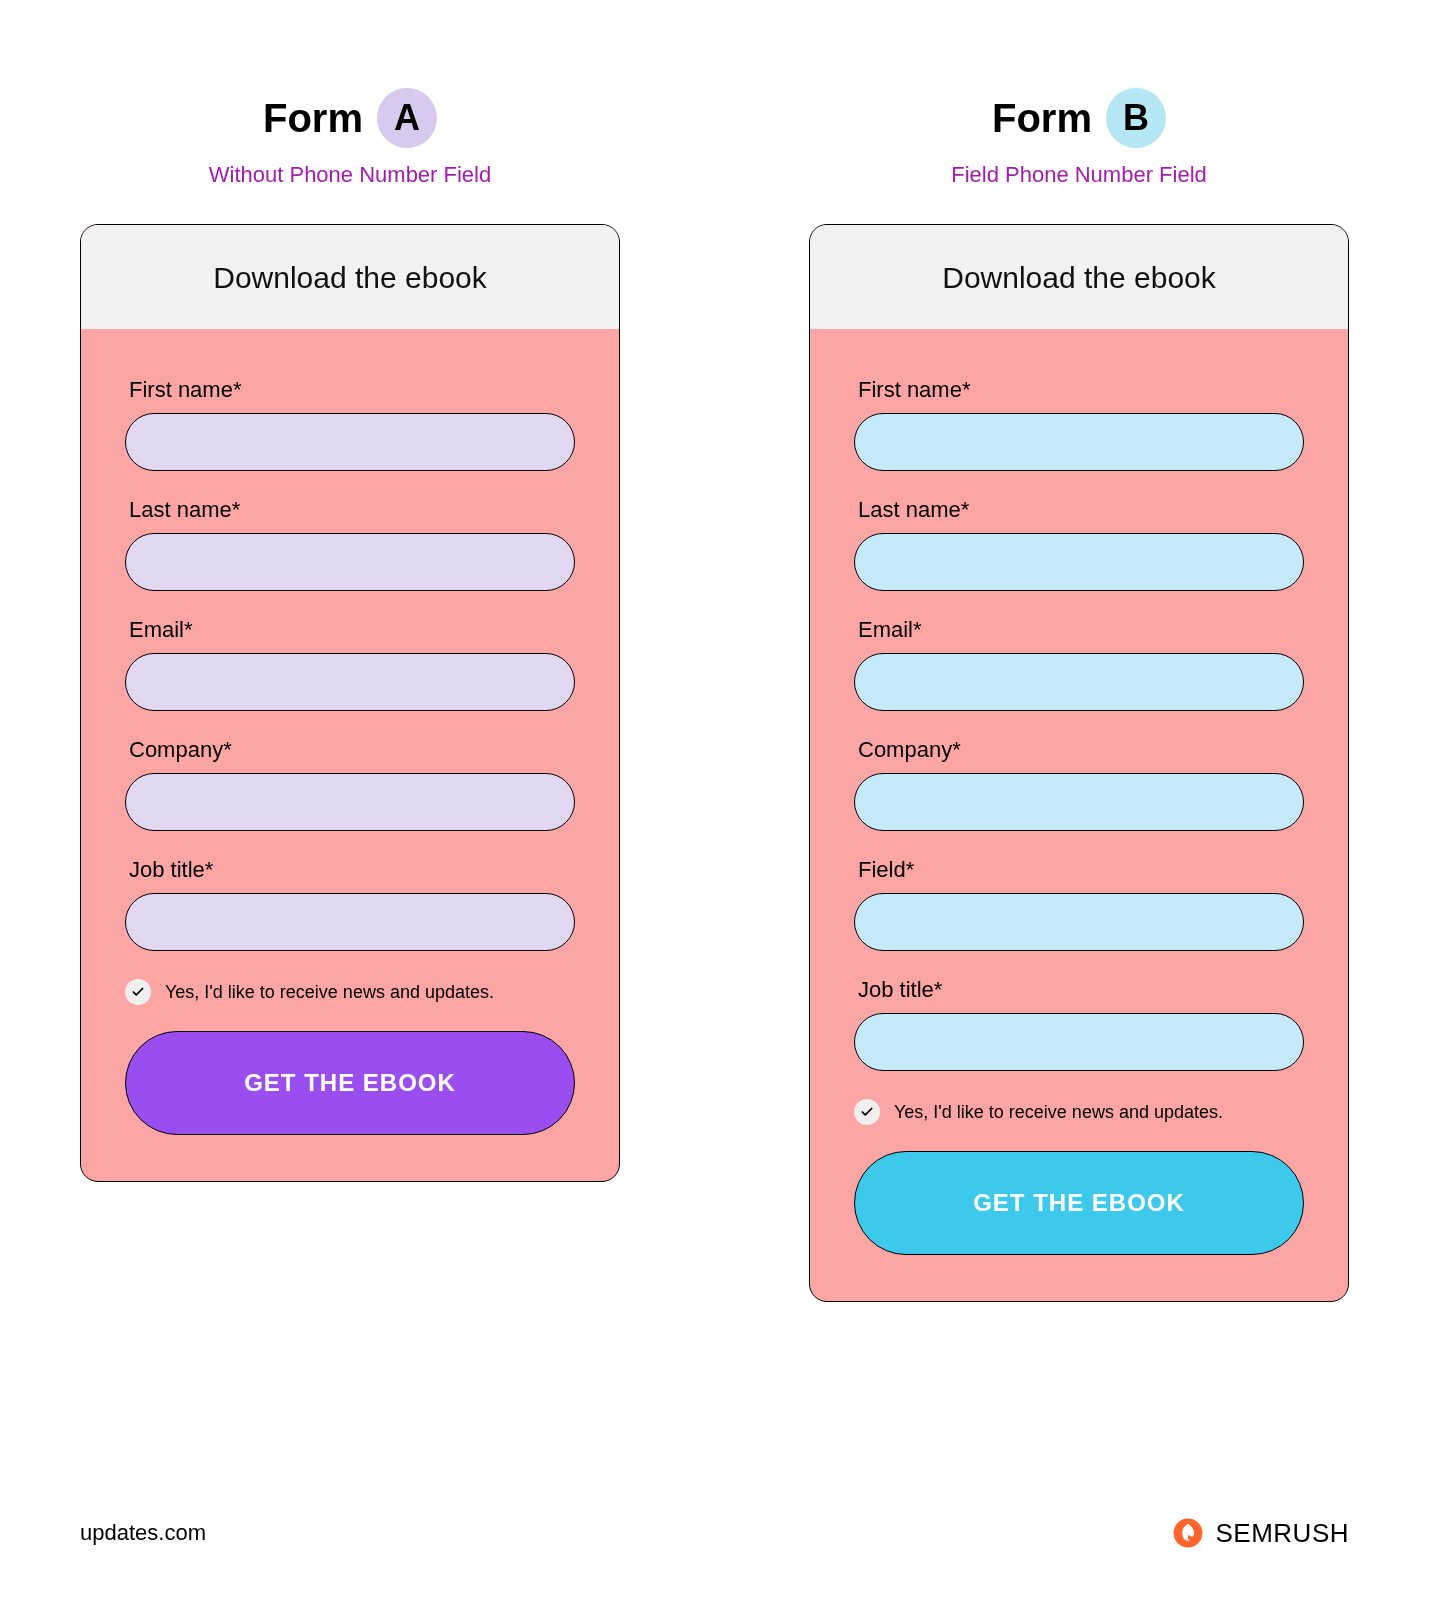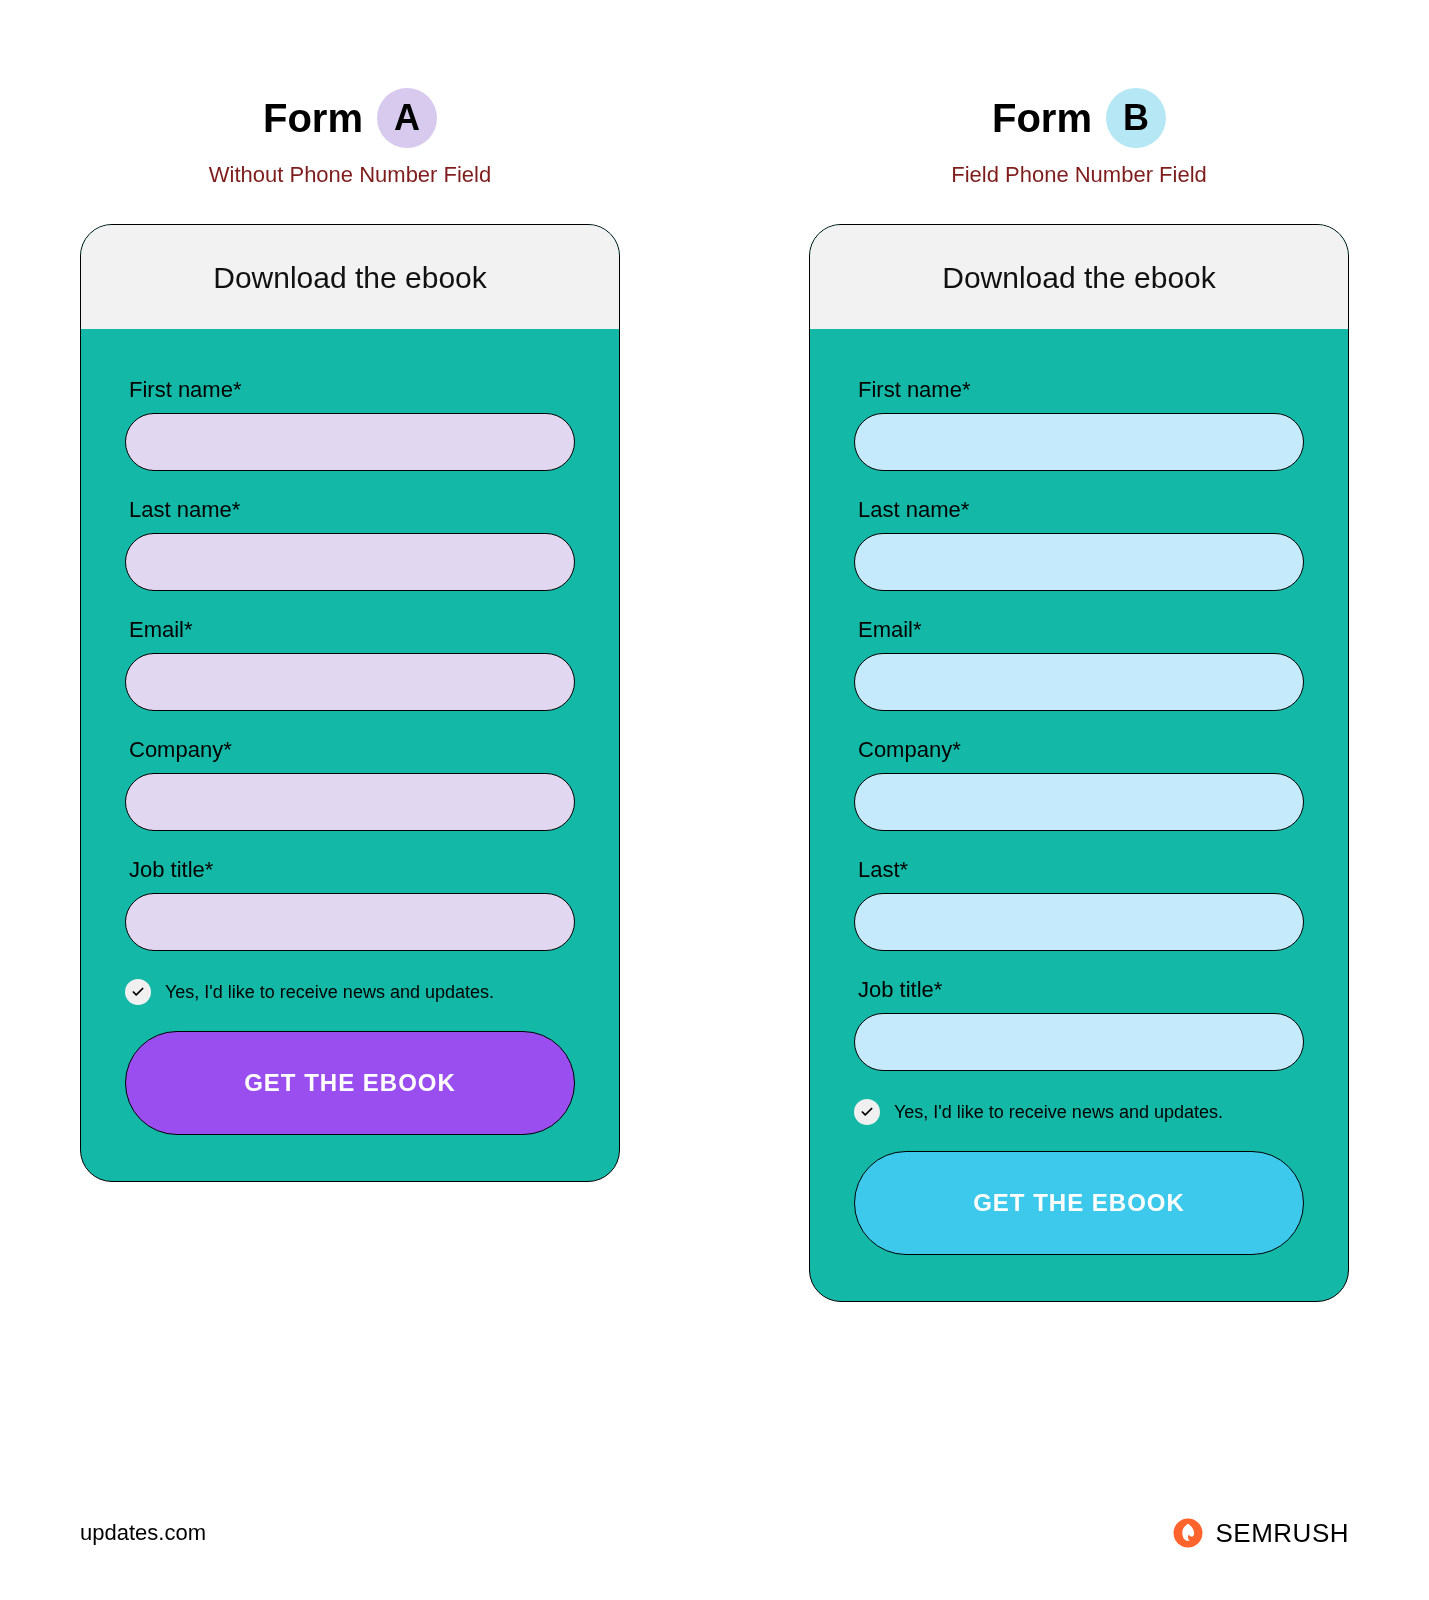--- a/index.html
+++ b/index.html
@@ -41,29 +41,29 @@
     align-items: center;
     justify-content: center;
     font-size: 36px;
     font-weight: 700;
     color: #000;
   }
   .badge-a { background: #d8c9ef; }
   .badge-b { background: #b6e7f5; }
   .form-subtitle {
     font-size: 22px;
-    color: #7f1d1d;
+    color: #a21caf;
     margin-bottom: 36px;
   }
   .card {
     width: 100%;
     border: 1.5px solid #000;
-    border-radius: 32px;
+    border-radius: 18px;
     overflow: hidden;
-    background: #14b8a6;
+    background: #fca5a5;
   }
   .card-header {
     background: #f2f2f2;
     text-align: center;
     padding: 36px 0 34px 0;
   }
   .card-header-text {
     font-size: 30px;
     font-weight: 400;
     color: #111;
@@ -227,21 +227,21 @@
         </div>
         <div class="field">
           <label class="field-label">Email*</label>
           <input class="field-input input-b" style="">
         </div>
         <div class="field">
           <label class="field-label">Company*</label>
           <input class="field-input input-b" style="">
         </div>
         <div class="field">
-          <label class="field-label">Last*</label>
+          <label class="field-label">Field*</label>
           <input class="field-input input-b" style="">
         </div>
         <div class="field">
           <label class="field-label">Job title*</label>
           <input class="field-input input-b" style="">
         </div>
 
         <div class="consent">
           <span class="consent-check">
             <svg width="14" height="14" viewBox="0 0 24 24" fill="none" stroke="#000" stroke-width="3" stroke-linecap="round" stroke-linejoin="round">

